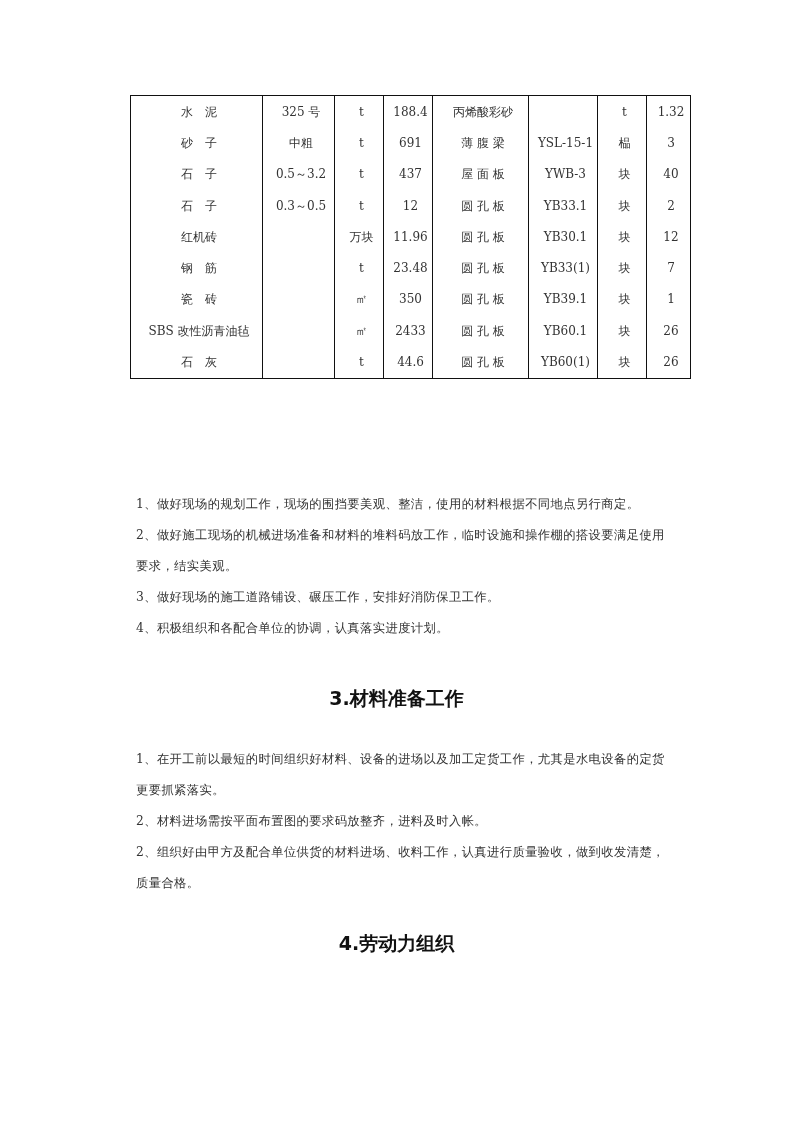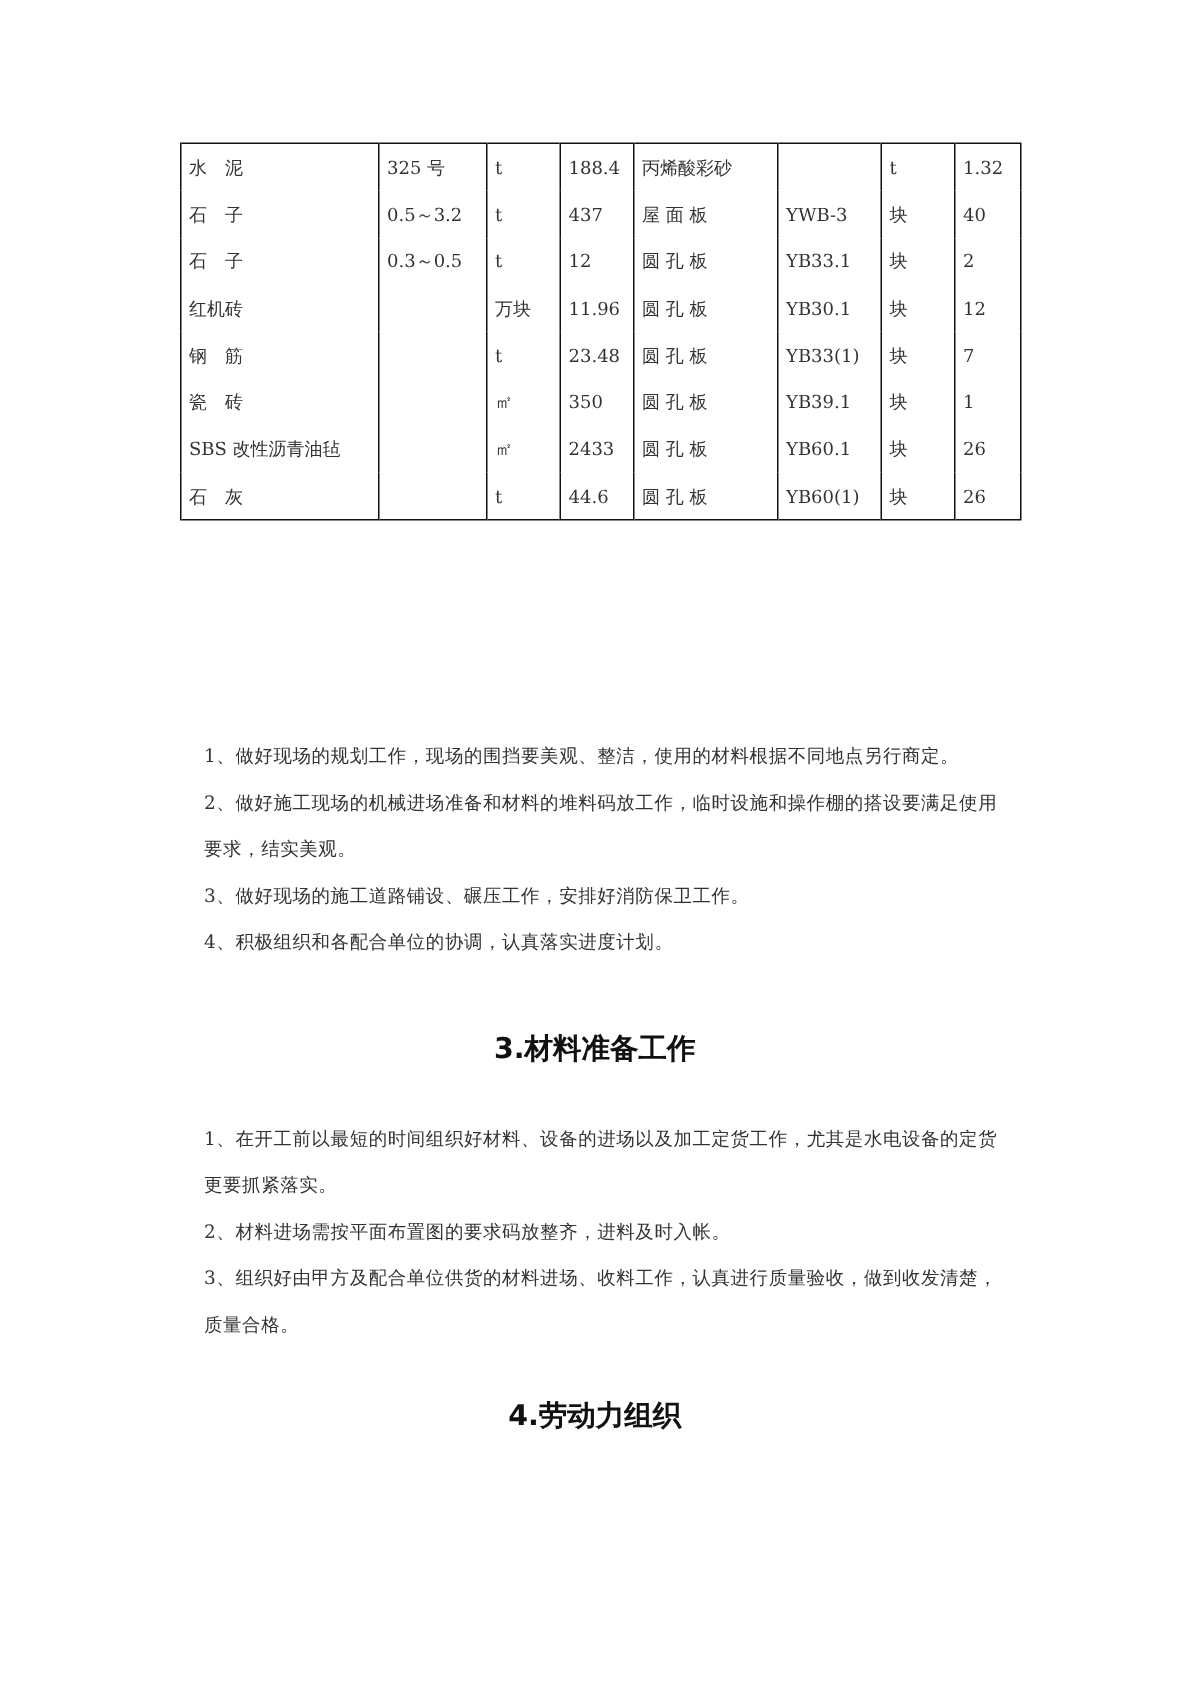--- a/index.html
+++ b/index.html
@@ -1,18 +1,18 @@
 <!DOCTYPE html>
 <html><head>
 <meta charset="utf-8">
 <style>
   html, body { margin:0; padding:0; background:#ffffff; }
   body { width:793px; height:1122px; position:relative; overflow:hidden;
          font-family: "DejaVu Serif", "Liberation Serif", serif; color:#222; }
-  .tbl { position:absolute; left:120px; top:95px; border-collapse:collapse; table-layout:fixed; }
+  .tbl { position:absolute; left:130px; top:95px; border-collapse:collapse; table-layout:fixed;text-align:center; }
   .tbl td { border:1px solid #111; border-top:none; border-bottom:none; height:31.3px; padding:0 0 0 5px;
             font-size:12px; line-height:14px; vertical-align:middle; white-space:nowrap; color:#333; }
   .tbl { border:1.5px solid #111; }
   .para { position:absolute; left:120px; width:560px; font-size:12.3px; color:#333; margin:16px; white-space:nowrap; letter-spacing:0.4px; }
   .heading { position:absolute; left:0; width:793px; text-align:center; font-family:"DejaVu Sans","Liberation Sans",sans-serif;
              font-weight:bold; font-size:19px; color:#111; margin:0; }
 </style>
 </head>
 <body>
 
@@ -30,20 +30,30 @@
   <tbody id="tbody">
       <tr>
         <td>水　泥</td>
         <td>325 号</td>
         <td>t</td>
         <td>188.4</td>
         <td>丙烯酸彩砂</td>
         <td></td>
         <td>t</td>
         <td>1.32</td>
+      </tr>
+      <tr>
+        <td>砂　子</td>
+        <td>中粗</td>
+        <td>t</td>
+        <td>691</td>
+        <td>薄 腹 梁</td>
+        <td>YSL-15-1</td>
+        <td>榀</td>
+        <td>3</td>
       </tr>
       <tr>
         <td>石　子</td>
         <td>0.5～3.2</td>
         <td>t</td>
         <td>437</td>
         <td>屋 面 板</td>
         <td>YWB-3</td>
         <td>块</td>
         <td>40</td>
@@ -115,16 +125,16 @@
 <p class="para" style="top:511px">2、做好施工现场的机械进场准备和材料的堆料码放工作，临时设施和操作棚的搭设要满足使用</p>
 <p class="para" style="top:542px">要求，结实美观。</p>
 <p class="para" style="top:573px">3、做好现场的施工道路铺设、碾压工作，安排好消防保卫工作。</p>
 <p class="para" style="top:604px">4、积极组织和各配合单位的协调，认真落实进度计划。</p>
 
 <h2 class="heading" style="top:686px">3.材料准备工作</h2>
 
 <p class="para" style="top:735px">1、在开工前以最短的时间组织好材料、设备的进场以及加工定货工作，尤其是水电设备的定货</p>
 <p class="para" style="top:766px">更要抓紧落实。</p>
 <p class="para" style="top:797px">2、材料进场需按平面布置图的要求码放整齐，进料及时入帐。</p>
-<p class="para" style="top:828px">3、组织好由甲方及配合单位供货的材料进场、收料工作，认真进行质量验收，做到收发清楚，</p>
+<p class="para" style="top:828px">2、组织好由甲方及配合单位供货的材料进场、收料工作，认真进行质量验收，做到收发清楚，</p>
 <p class="para" style="top:859px">质量合格。</p>
 
 <h2 class="heading" style="top:931px">4.劳动力组织</h2>
 
 </body></html>

